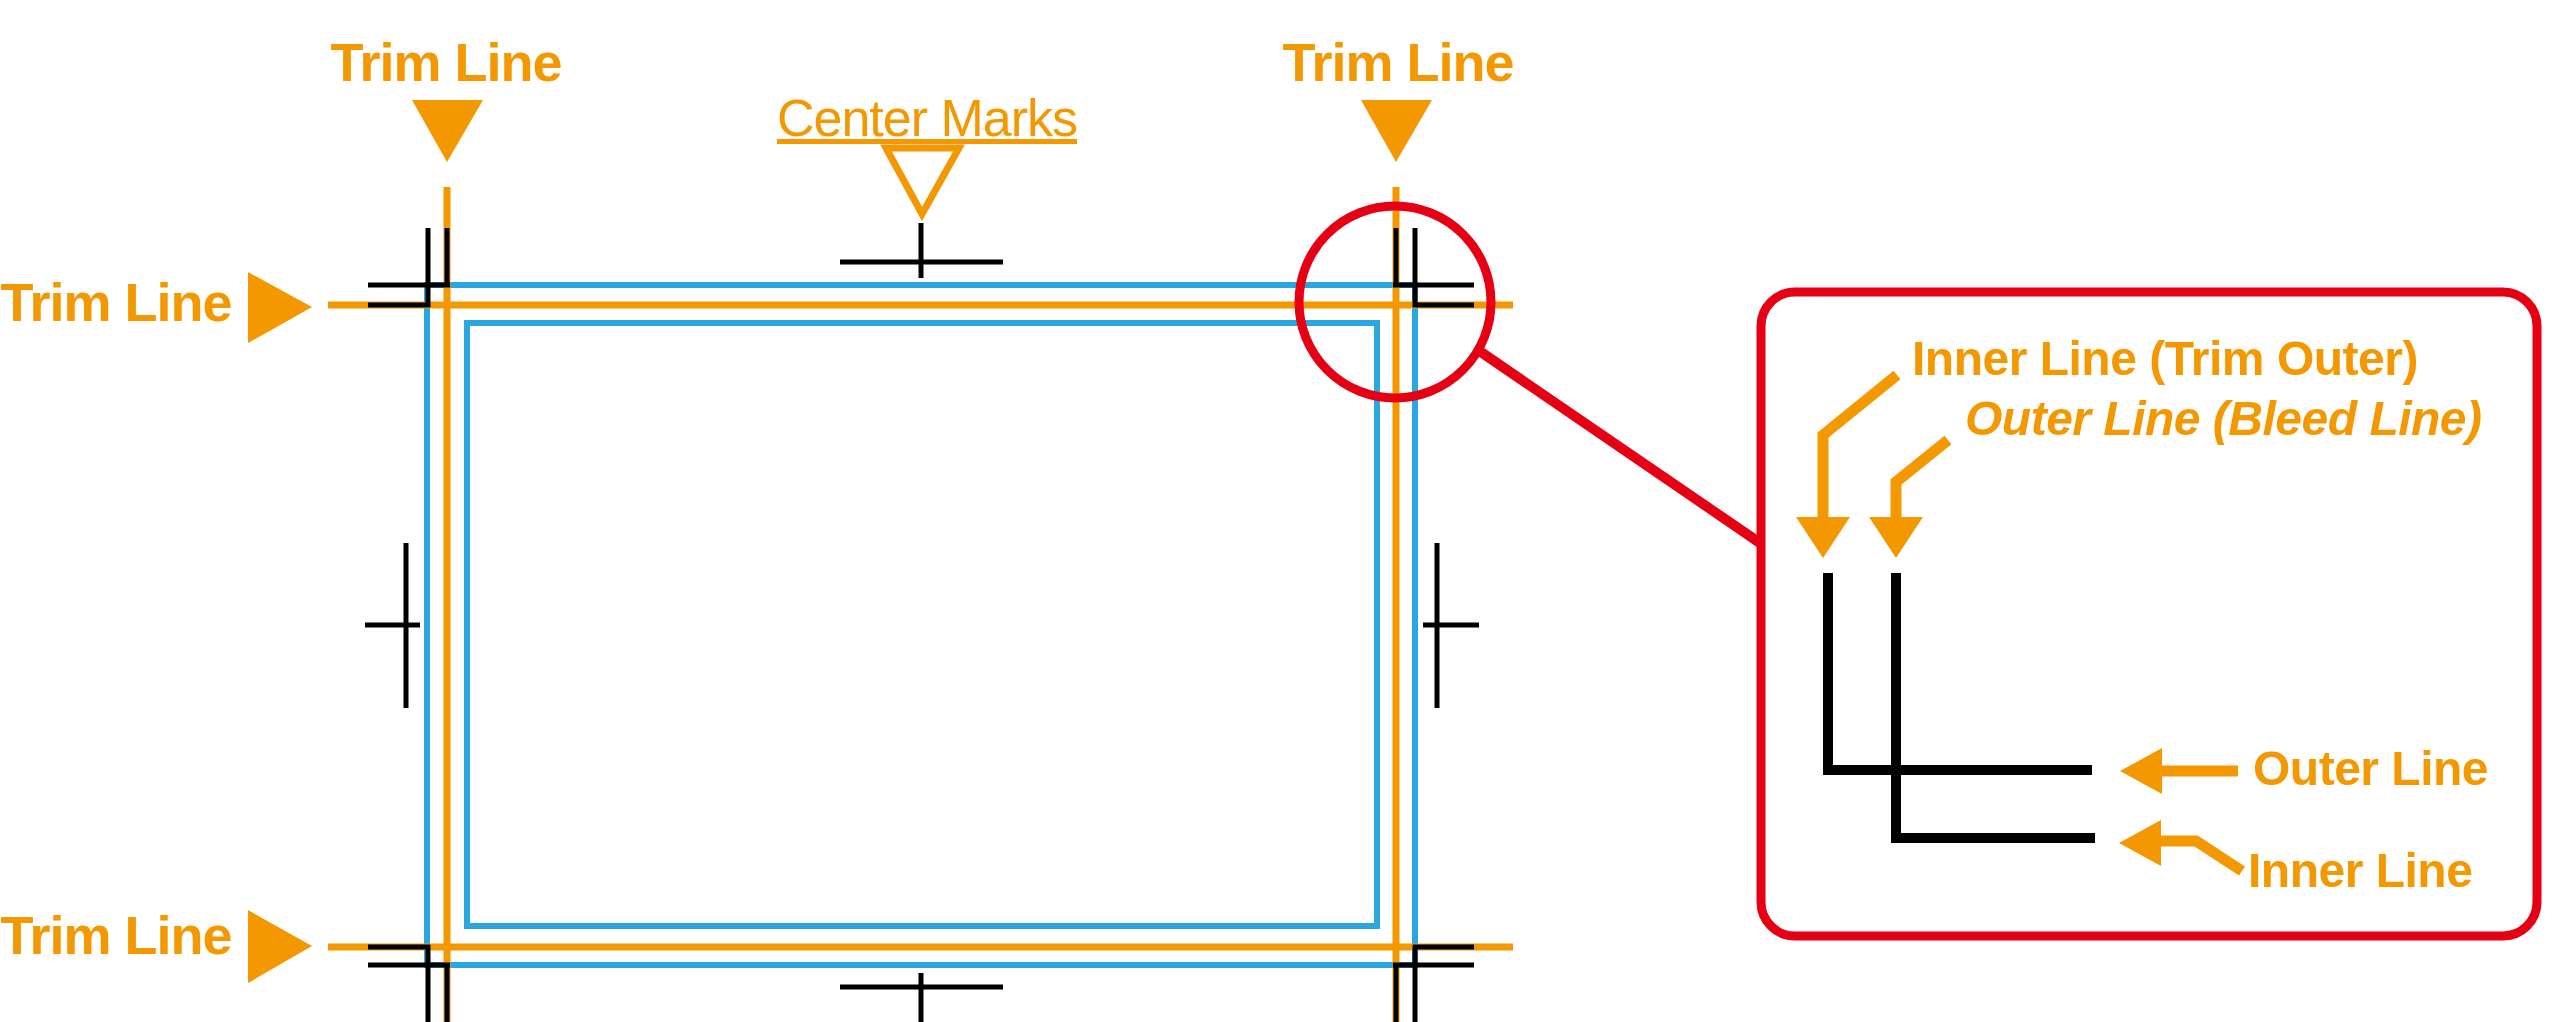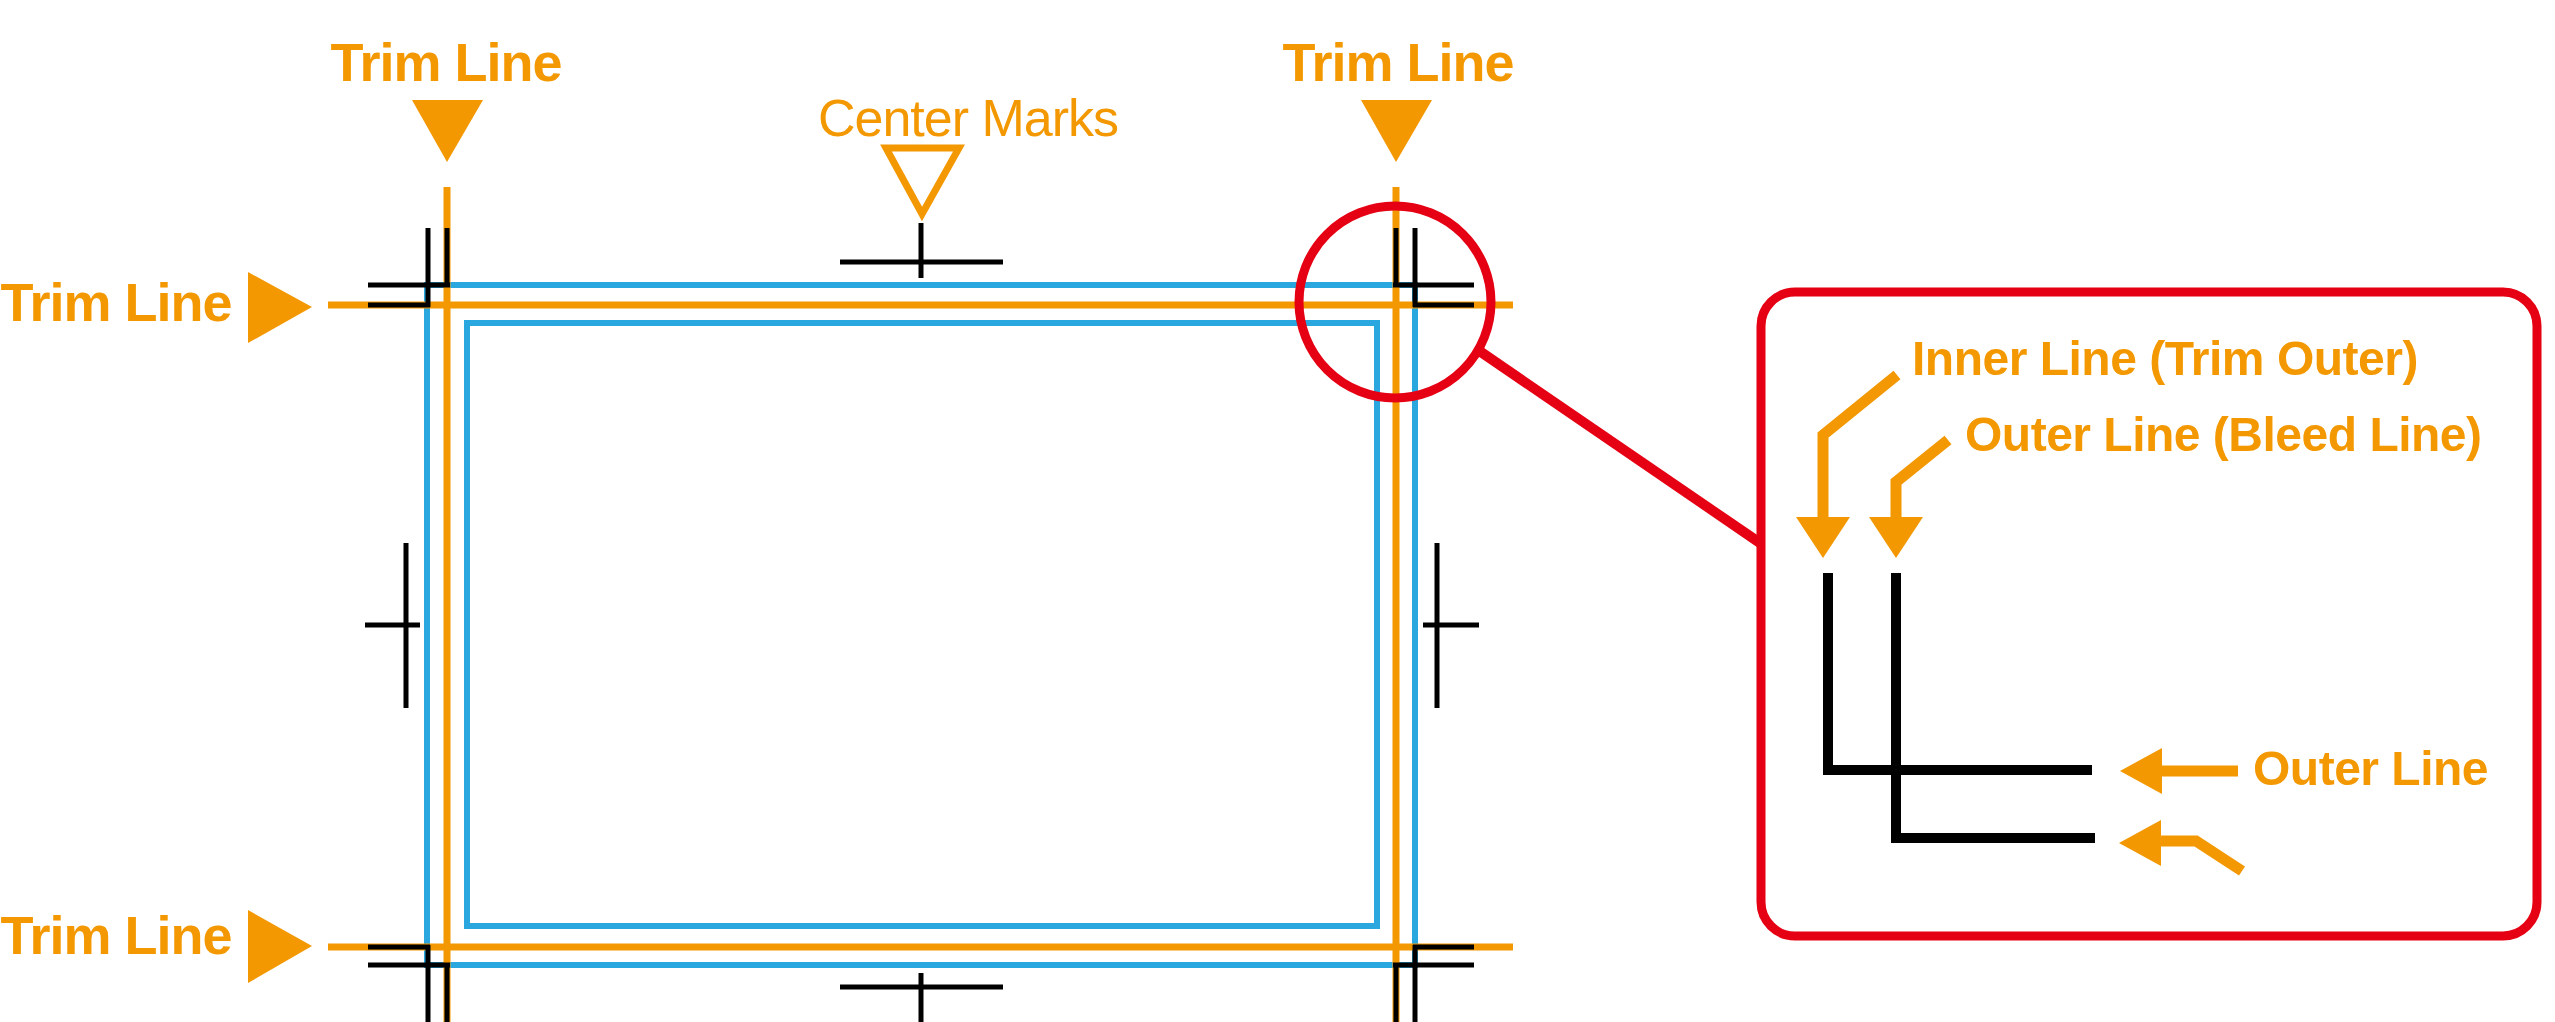--- a/index.html
+++ b/index.html
@@ -114,18 +114,19 @@
       <polygon class="orangeF" points="2120,736 2162,713 2162,759"></polygon>
       <polyline class="oShaft" points="2160,806 2196,806 2242,836"></polyline>
       <polygon class="orangeF" points="2119,808 2161,785 2161,831"></polygon>
     </g>
   </svg>
 
   <div class="lbl big" style="left:446px;top:27px;">Trim Line</div>
   <div class="lbl big" style="left:1398px;top:27px;">Trim Line</div>
   <div class="lbl big" style="left:116px;top:267px;">Trim Line</div>
   <div class="lbl big" style="left:116px;top:900px;">Trim Line</div>
-  <div class="lbl regular" style="left:968px;top:83px;">Center Marks</div>
+  <div class="lbl regular" style="left:927px;top:83px;text-decoration:underline;">Center Marks</div>
 
   <div class="lbl callout" style="left:1912px;top:324px;">Inner Line (Trim Outer)</div>
-  <div class="lbl callout" style="left:1965px;top:400px;">Outer Line (Bleed Line)</div>
+  <div class="lbl callout" style="left:1965px;top:384px;font-style:italic;">Outer Line (Bleed Line)</div>
   <div class="lbl callout" style="left:2253px;top:734px;">Outer Line</div>
+  <div class="lbl callout" style="left:2248px;top:836px;">Inner Line</div>
 </div>
 
 </body></html>

